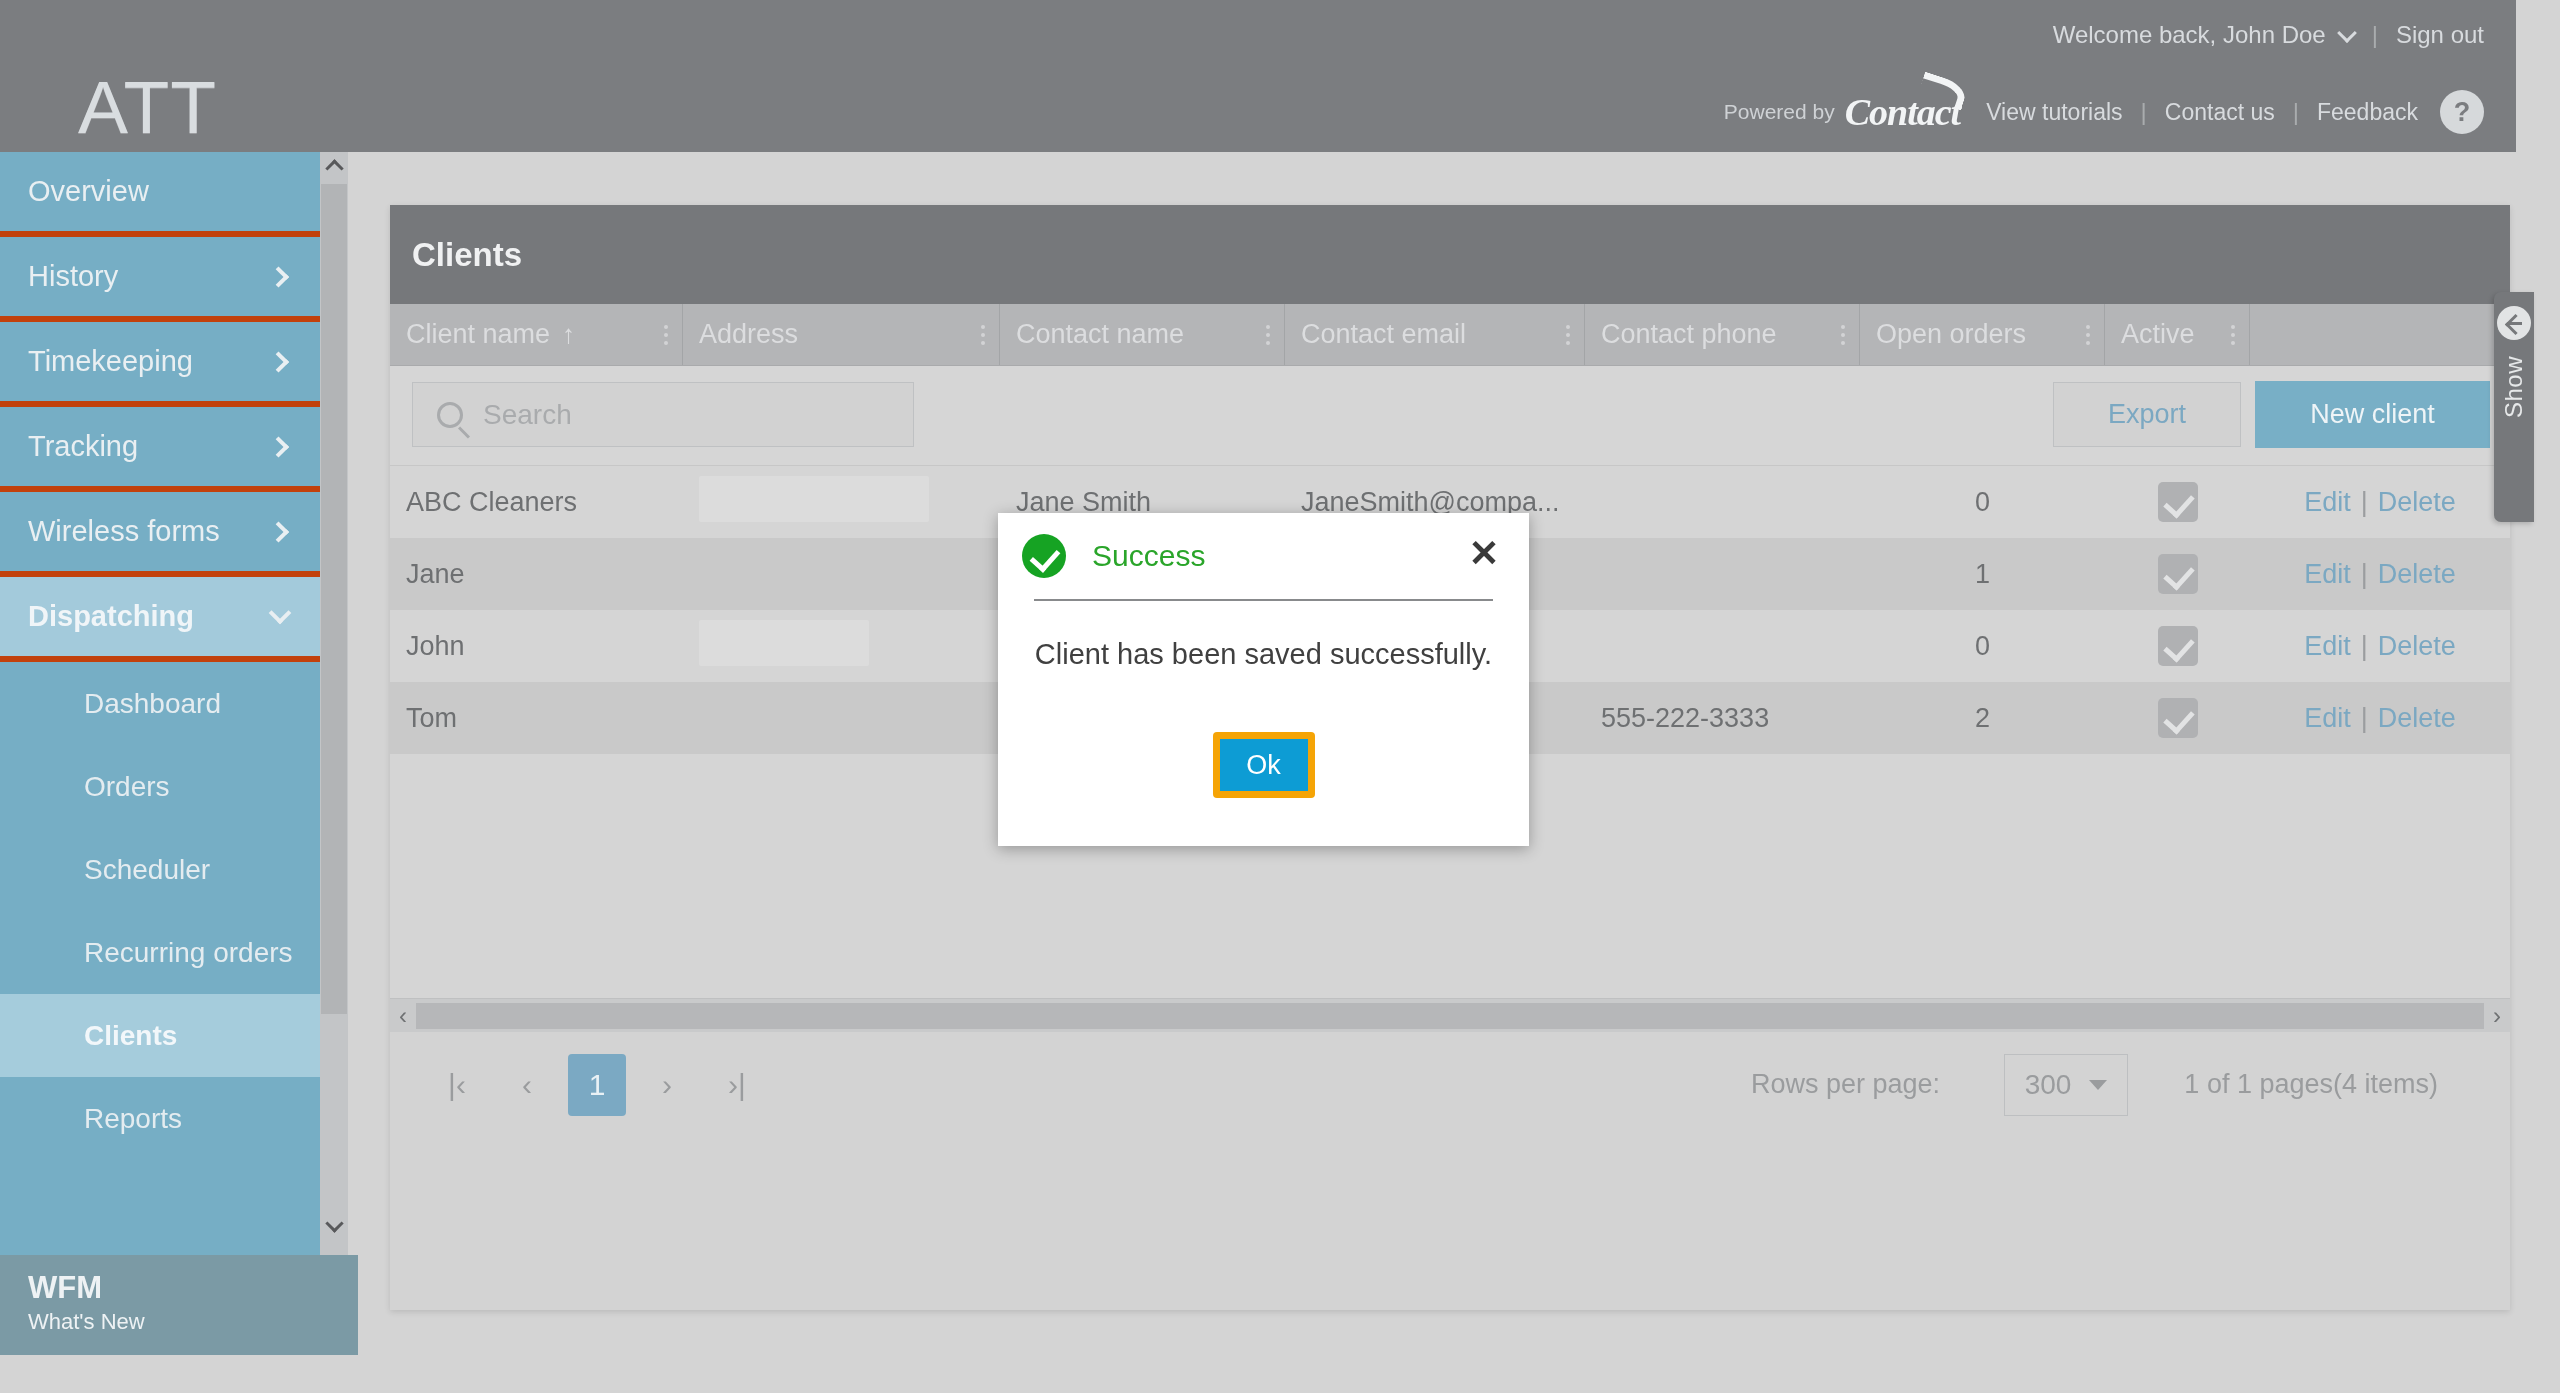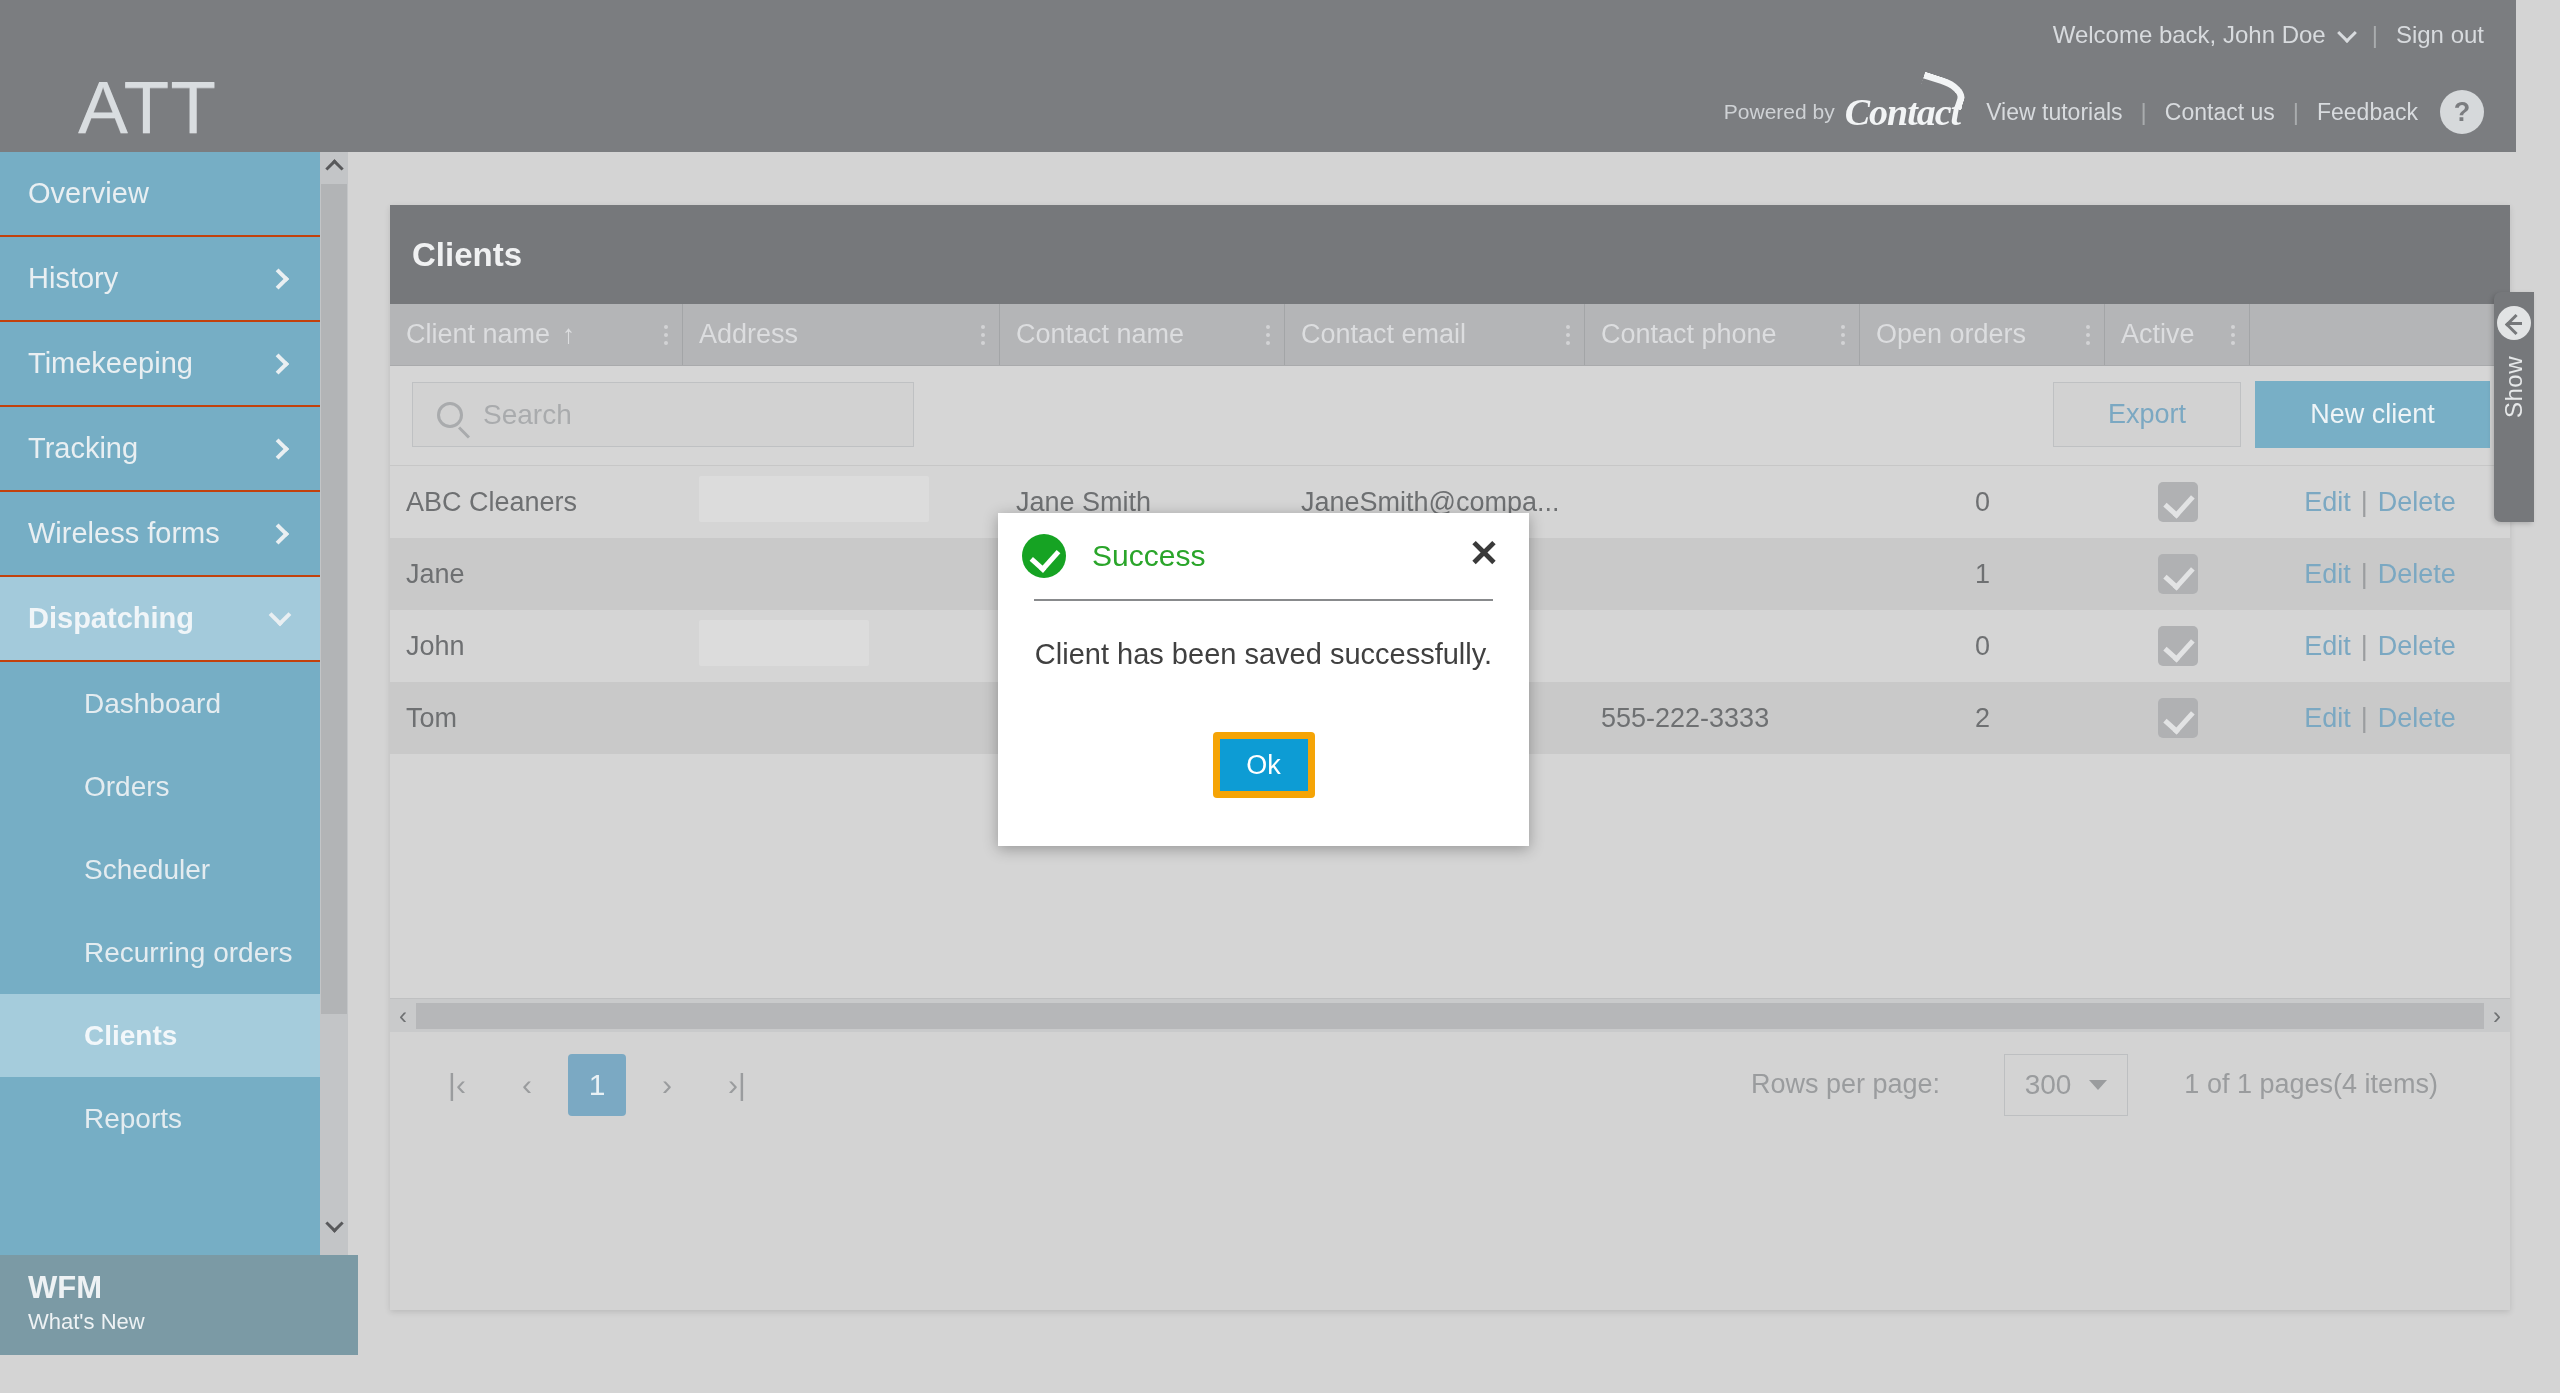--- a/index.html
+++ b/index.html
@@ -81,21 +81,21 @@
     width: 320px; height: 1200px;
     background: #76aec5;
     overflow: hidden;
   }
   .nav-item {
     position: relative;
     height: 85px;
     display: flex; align-items: center;
     padding-left: 28px;
     color: #e9eff2; font-size: 29px;
-    border-bottom: 2px solid #c2410c;
+    border-bottom: 6px solid #c2410c;
     background: #76aec5;
   }
   .nav-item.active-parent { background: #a3cadb; font-weight: 700; color:#f0f5f8; }
   .nav-item .caret-r {
     position: absolute; right: 34px; top: 50%;
     width: 15px; height: 15px;
     border-top: 4px solid #e9eff2; border-right: 4px solid #e9eff2;
     transform: translateY(-50%) rotate(45deg);
   }
   .nav-item .caret-dn {

